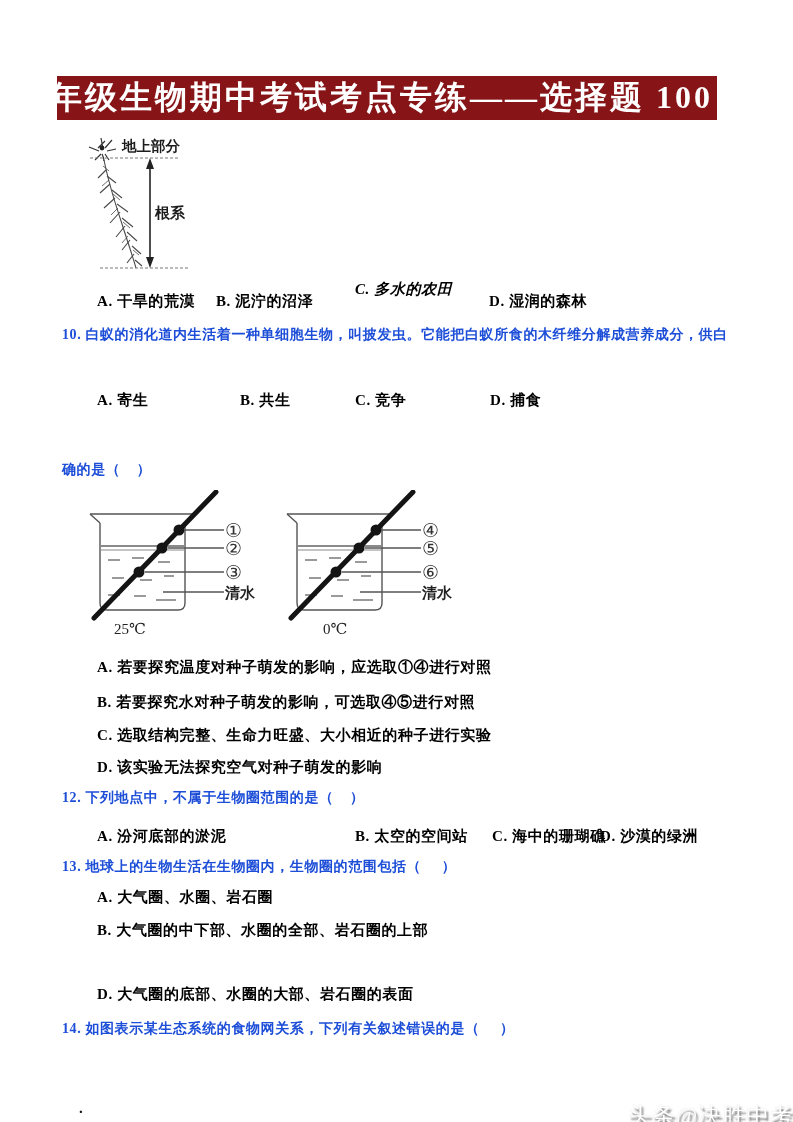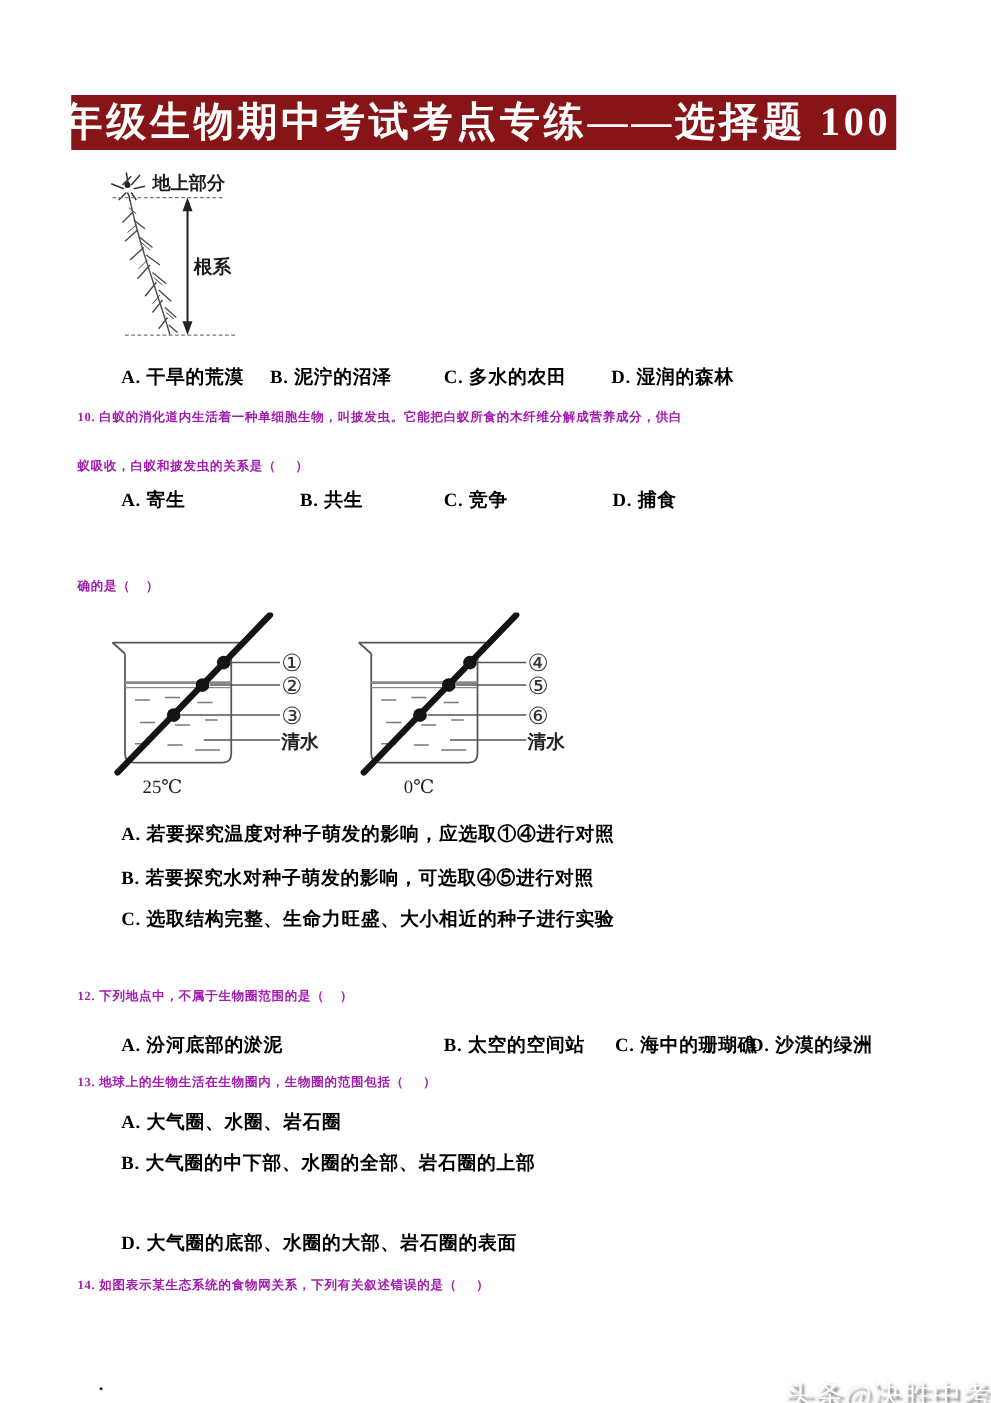--- a/index.html
+++ b/index.html
@@ -15,21 +15,21 @@
     position:absolute;left:57px;top:52px;width:660px;height:44px;
     background:#871518;color:#ffffff;
     display:flex;align-items:center;justify-content:center;
   }
   .banner span{
     font-size:32px;font-weight:bold;letter-spacing:3px;white-space:pre;
     font-family:"Liberation Serif","DejaVu Serif",serif;
   }
   .tl{ 
     position:absolute;
-    font-size:10px;font-weight:bold;color:#a21caf;
+    font-size:14px;font-weight:bold;color:#1d4ed8;
     letter-spacing:0.6px;white-space:pre;line-height:20px;
   }
   .opt{position:absolute;font-size:15px;font-weight:bold;color:#000000;letter-spacing:0.6px;white-space:pre;}
   .watermark{
     position:absolute;left:628px;top:1076px;
     font-size:23px;font-weight:normal;letter-spacing:1px;
     color:#ffffff;
     text-shadow:2px 3px 2px rgba(110,110,110,0.85), 0 0 1px rgba(150,150,150,0.4);
     white-space:pre;
   }
@@ -67,25 +67,24 @@
       <line x1="72" y1="37" x2="72" y2="133"></line>
       <polygon points="72,30 68,41 76,41" stroke="none"></polygon>
       <polygon points="72,140 68,129 76,129" stroke="none"></polygon>
     </g>
     <text x="44" y="23" font-size="14.5" font-weight="bold" fill="#1c1c1c">地上部分</text>
     <text x="77" y="90" font-size="15" font-weight="bold" fill="#1c1c1c">根系</text>
   </svg>
 
   <div class="opt" style="left:97px;top:268px;">A. 干旱的荒漠</div>
   <div class="opt" style="left:216px;top:268px;">B. 泥泞的沼泽</div>
-  <div class="opt" style="left:355px;top:268px;">C. 多水的农田</div>
+  <div class="opt" style="left:355px;top:256px;font-style:italic;">C. 多水的农田</div>
   <div class="opt" style="left:489px;top:268px;">D. 湿润的森林</div>
 
   <div class="tl" style="left:62px;top:301px;">10. 白蚁的消化道内生活着一种单细胞生物，叫披发虫。它能把白蚁所食的木纤维分解成营养成分，供白</div>
-  <div class="tl" style="left:62px;top:340px;">蚁吸收，白蚁和披发虫的关系是（     ）</div>
   <div class="opt" style="left:97px;top:367px;">A. 寄生</div>
   <div class="opt" style="left:240px;top:367px;">B. 共生</div>
   <div class="opt" style="left:355px;top:367px;">C. 竞争</div>
   <div class="opt" style="left:490px;top:367px;">D. 捕食</div>
 
   <div class="tl" style="left:62px;top:436px;">确的是（    ）</div>
 
   <svg style="position:absolute;left:88px;top:466px;" width="175" height="148" viewBox="0 0 175 148">
     <g stroke="#555" stroke-width="1.4" fill="none">
       <line x1="2" y1="24" x2="106" y2="24"></line>
@@ -148,20 +147,21 @@
     <text x="137" y="47" font-size="19" fill="#333">④</text>
     <text x="137" y="65" font-size="19" fill="#333">⑤</text>
     <text x="137" y="89" font-size="19" fill="#333">⑥</text>
     <text x="137" y="108" font-size="15" font-weight="bold" fill="#222">清水</text>
     <text x="38" y="144" font-size="15" fill="#222">0℃</text>
   </svg>
 
   <div class="opt" style="left:97px;top:634px;">A. 若要探究温度对种子萌发的影响，应选取①④进行对照</div>
   <div class="opt" style="left:97px;top:669px;">B. 若要探究水对种子萌发的影响，可选取④⑤进行对照</div>
   <div class="opt" style="left:97px;top:702px;text-align:right;">C. 选取结构完整、生命力旺盛、大小相近的种子进行实验</div>
+  <div class="opt" style="left:97px;top:734px;">D. 该实验无法探究空气对种子萌发的影响</div>
 
   <div class="tl" style="left:62px;top:764px;">12. 下列地点中，不属于生物圈范围的是（    ）</div>
   <div class="opt" style="left:97px;top:803px;">A. 汾河底部的淤泥</div>
   <div class="opt" style="left:355px;top:803px;">B. 太空的空间站</div>
   <div class="opt" style="left:492px;top:803px;">C. 海中的珊瑚礁</div>
   <div class="opt" style="left:600px;top:803px;">D. 沙漠的绿洲</div>
 
   <div class="tl" style="left:62px;top:833px;">13. 地球上的生物生活在生物圈内，生物圈的范围包括（     ）</div>
   <div class="opt" style="left:97px;top:864px;">A. 大气圈、水圈、岩石圈</div>
   <div class="opt" style="left:97px;top:897px;">B. 大气圈的中下部、水圈的全部、岩石圈的上部</div>

